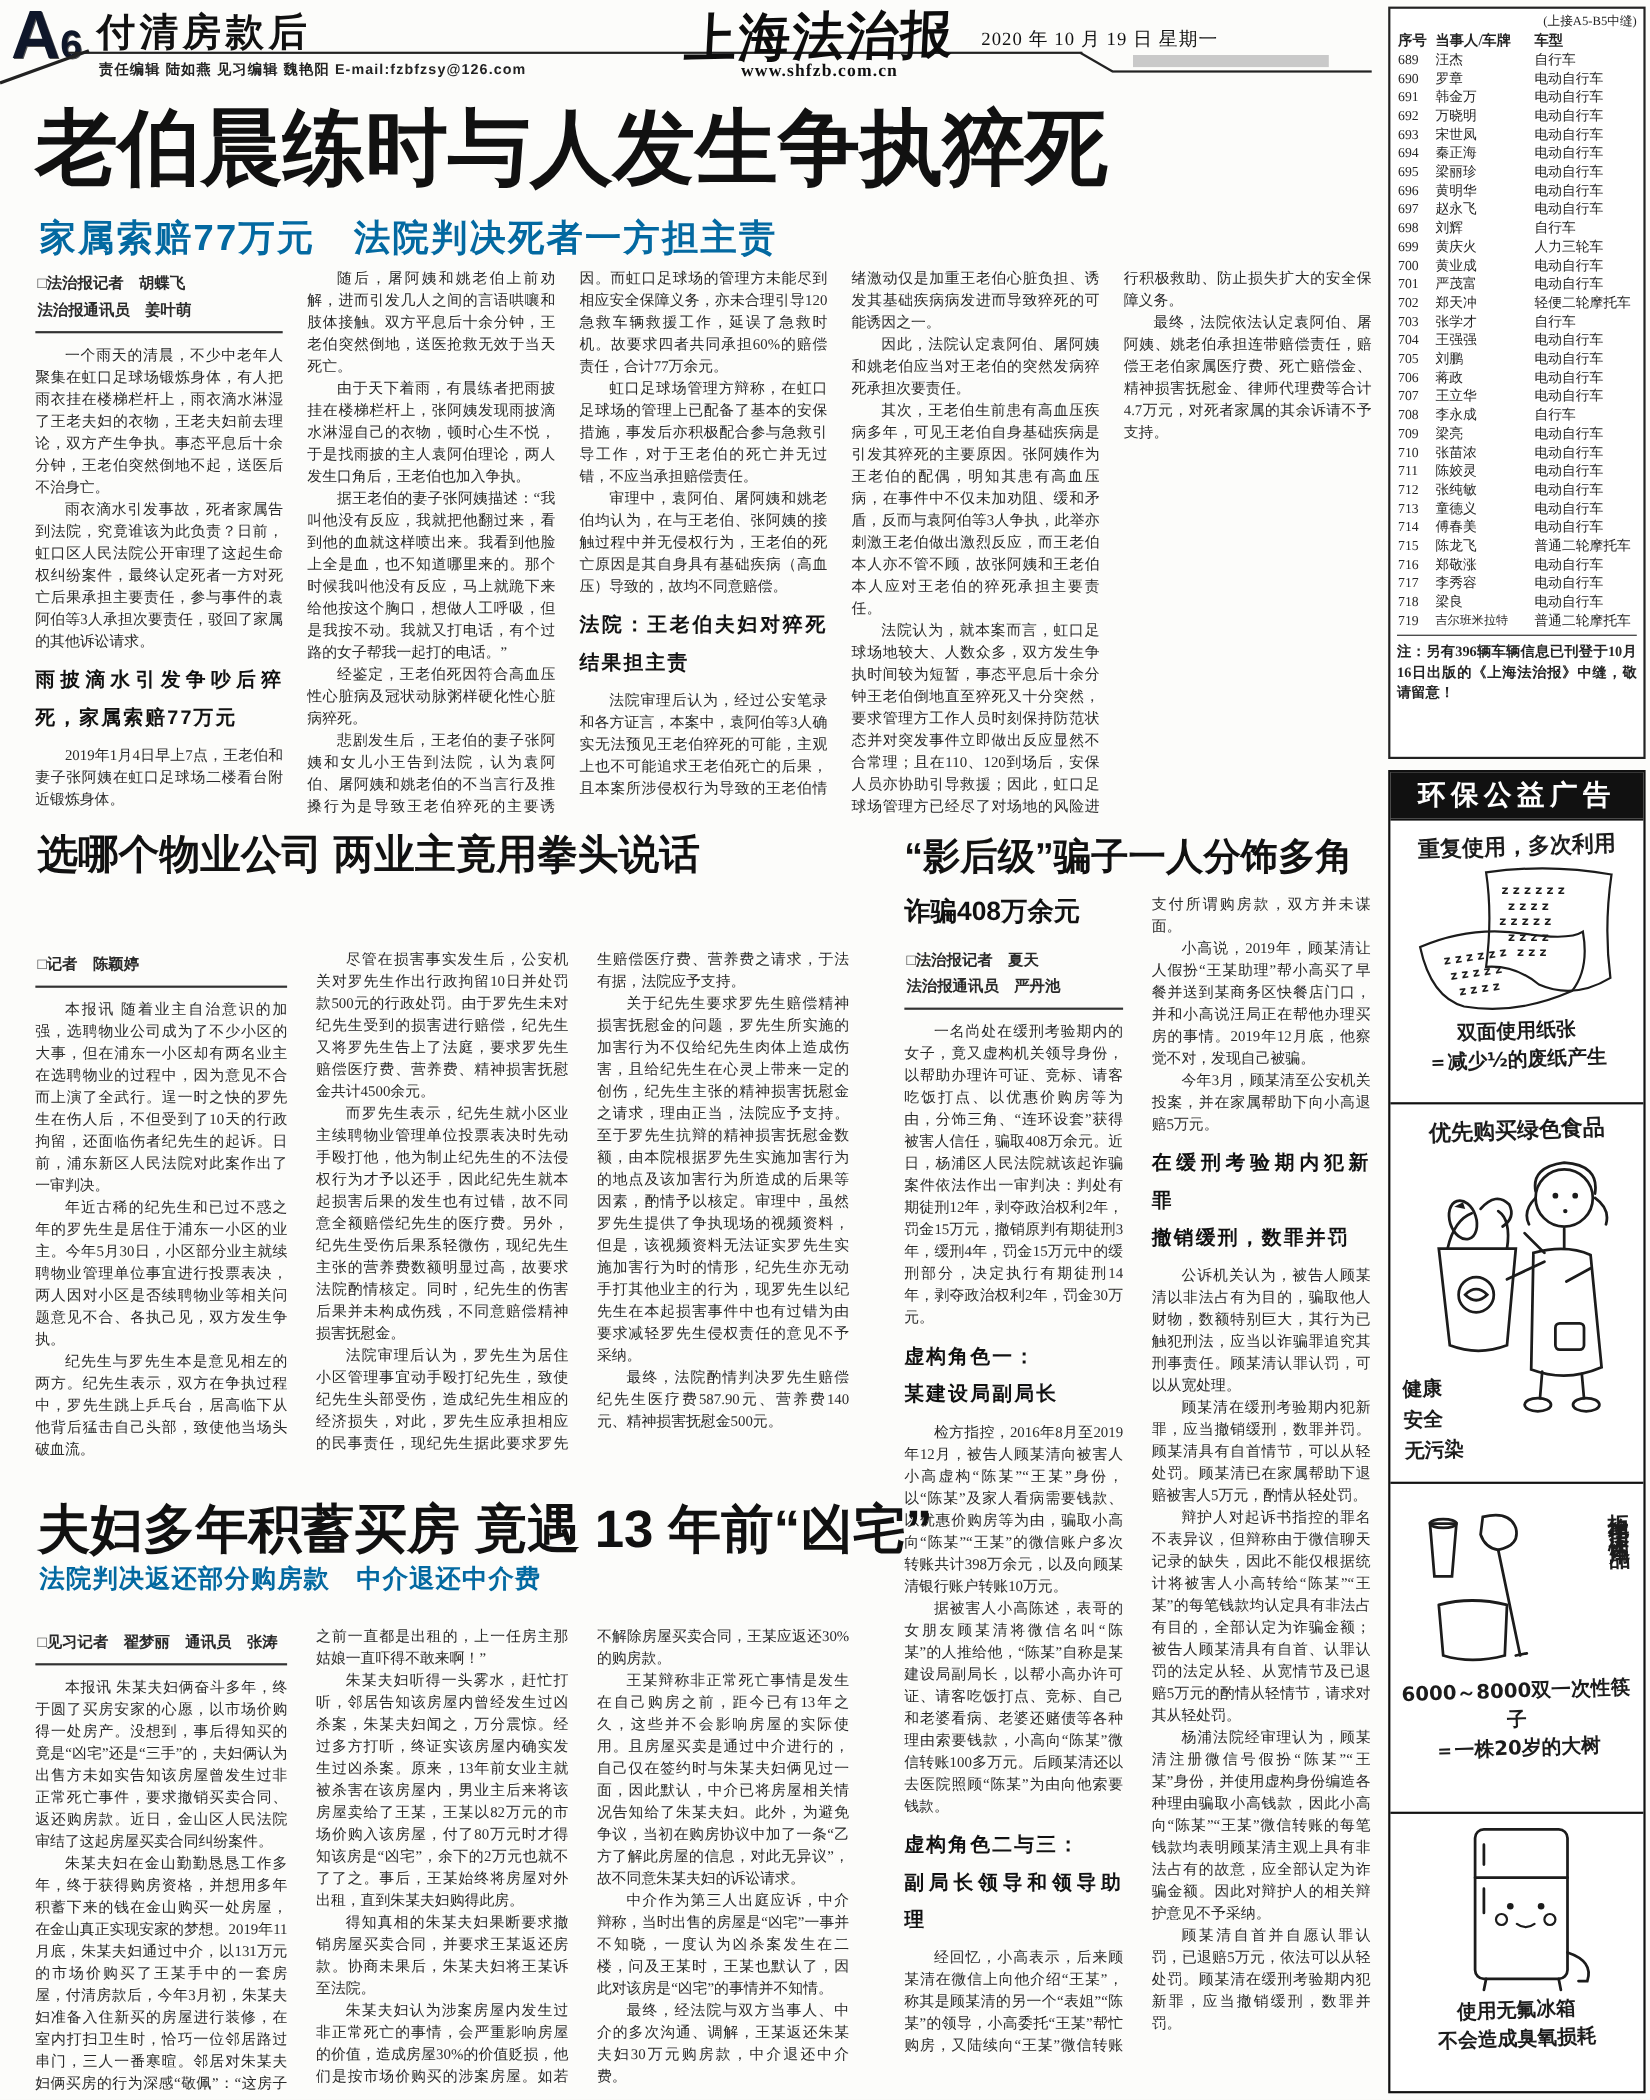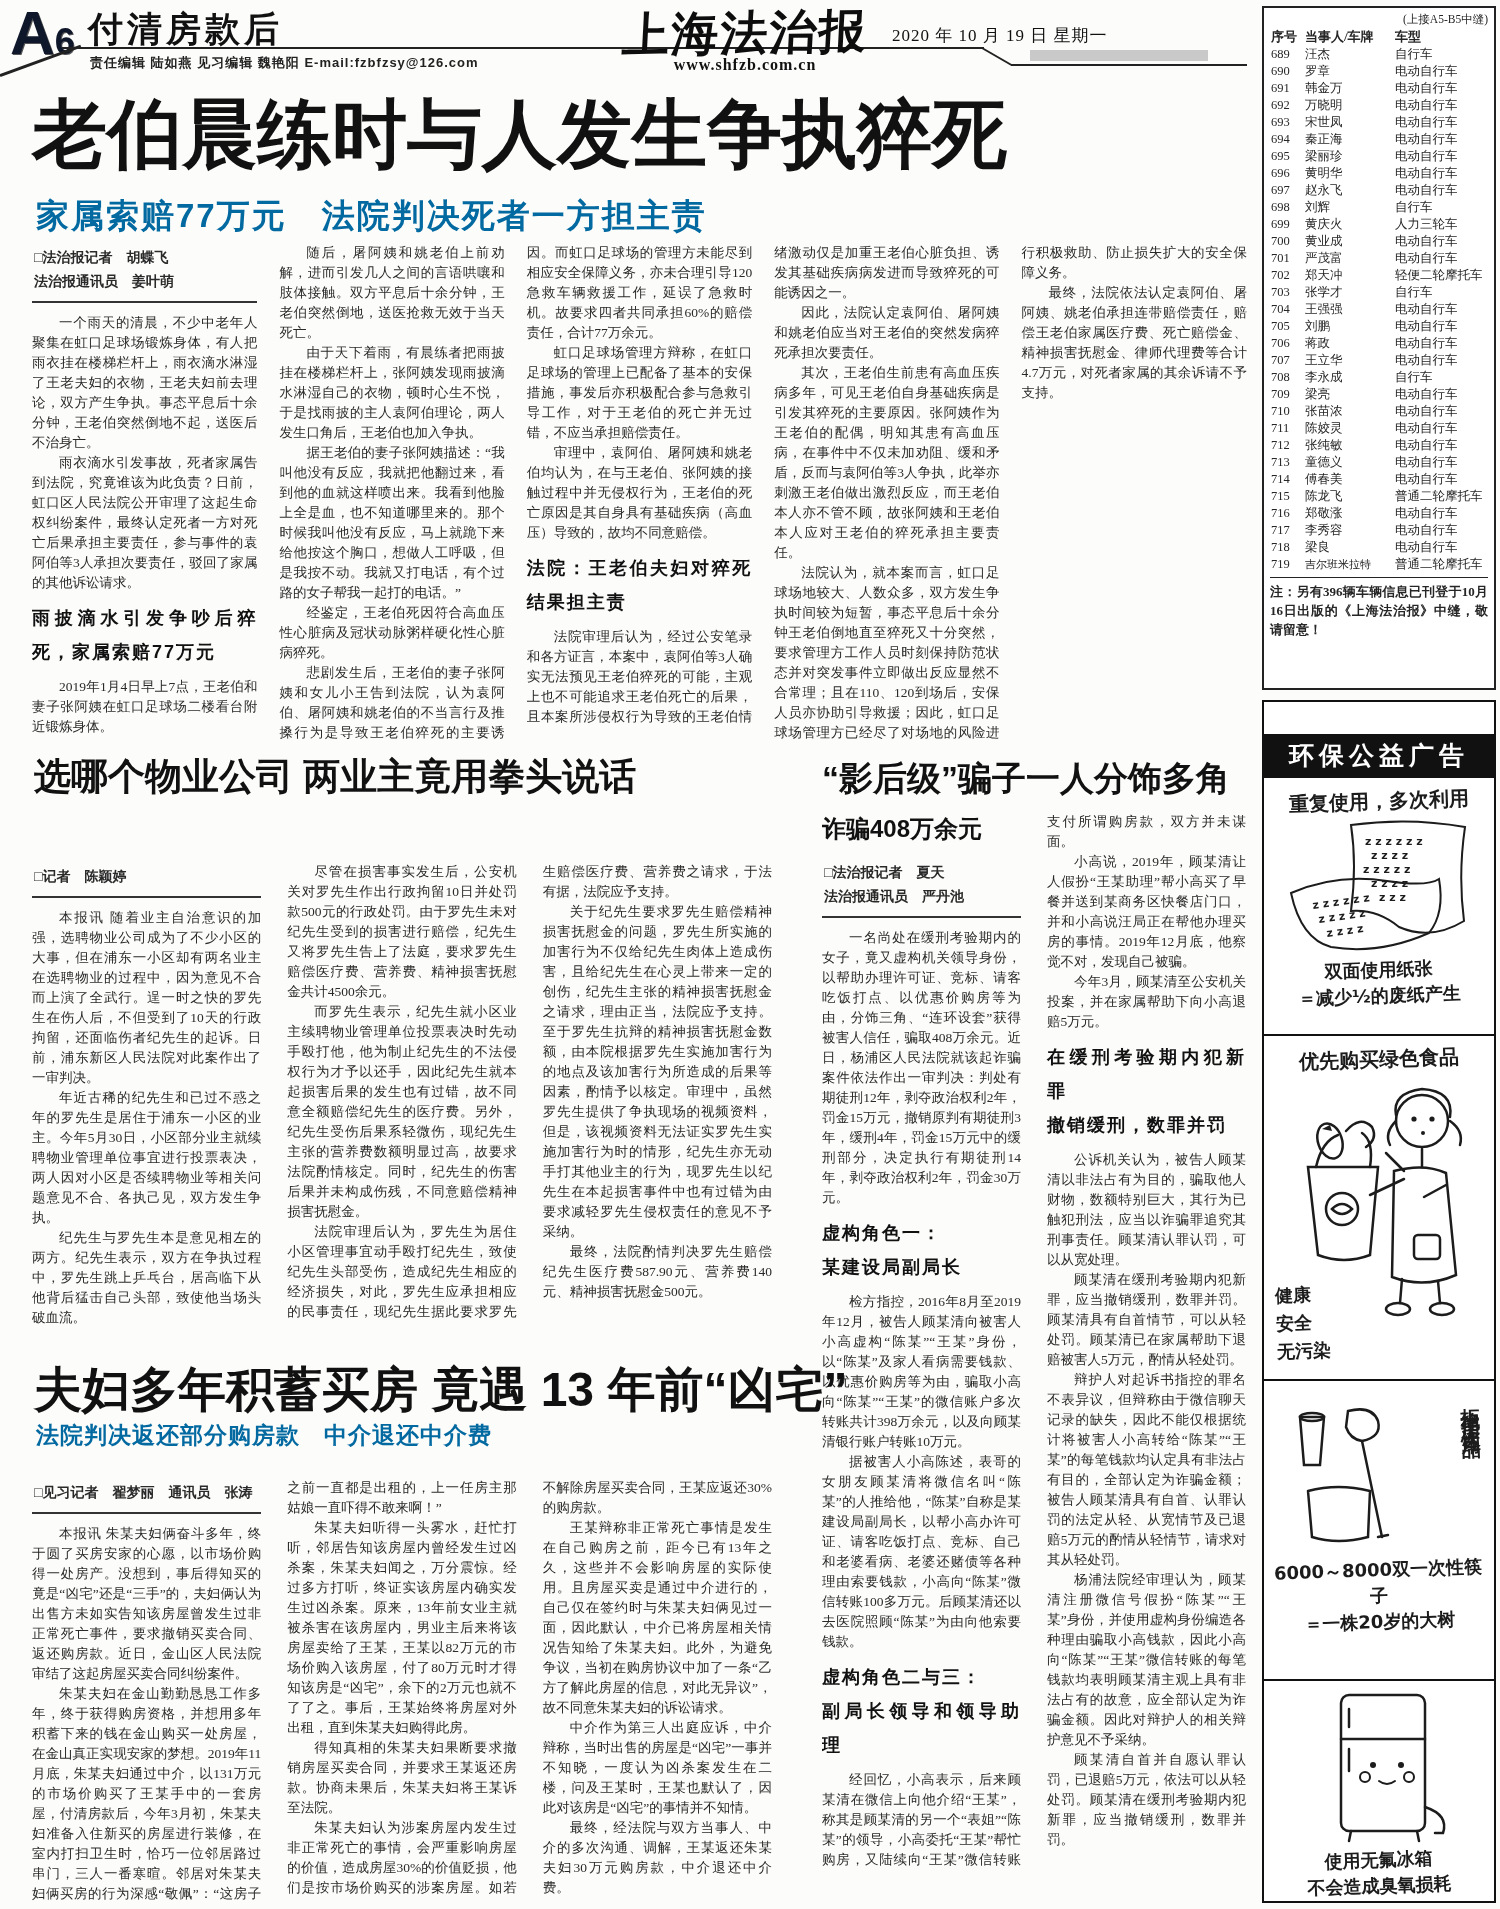--- a/index.html
+++ b/index.html
@@ -54,21 +54,21 @@
   table.vt th{font-size:13px;font-weight:bold;text-align:left;padding:2px 1px;line-height:15px;}
   table.vt td{padding:0 1px;line-height:17px;white-space:nowrap;}
   table.vt .c-no{width:32px;}
   table.vt .c-name{width:88px;}
   .vt-note{font-size:13px;font-weight:bold;line-height:19px;margin-top:4px;border-top:1px solid #222;
            padding-top:4px;text-align:justify;}
   
   .ad-box{position:absolute;left:1262px;top:700px;width:234px;height:1203px;box-sizing:border-box;
           border:2px solid #111;background:#fff;}
   .ad-title{background:#111;color:#fff;text-align:center;font-family:"Liberation Sans","DejaVu Sans",sans-serif;
-            font-weight:900;font-size:25px;letter-spacing:5px;line-height:42px;height:42px;margin-top:32px;}
+            font-weight:900;font-size:25px;letter-spacing:5px;line-height:42px;height:42px;}
   .ad-panel{border-top:2px solid #111;position:relative;box-sizing:border-box;padding:6px 8px;}
   .ad-panel:first-of-type{border-top:none;}
   .hand{font-family:"DejaVu Sans","Liberation Sans",sans-serif;color:#1c1c1c;transform:rotate(-2deg);}
   .ad-cap-top{font-size:20px;font-weight:bold;text-align:center;margin:4px 0 2px 0;}
   .ad-cap-bot{font-size:18px;font-weight:bold;text-align:center;line-height:26px;white-space:pre-line;}
   .ad-cap-left{position:absolute;left:12px;bottom:14px;font-size:18px;font-weight:bold;line-height:28px;
                white-space:pre-line;}
   .ad-cap-vert{position:absolute;right:10px;top:12px;writing-mode:vertical-rl;font-size:19px;
                font-weight:bold;letter-spacing:4px;}
   .ad-svg{display:block;margin:0 auto;}

